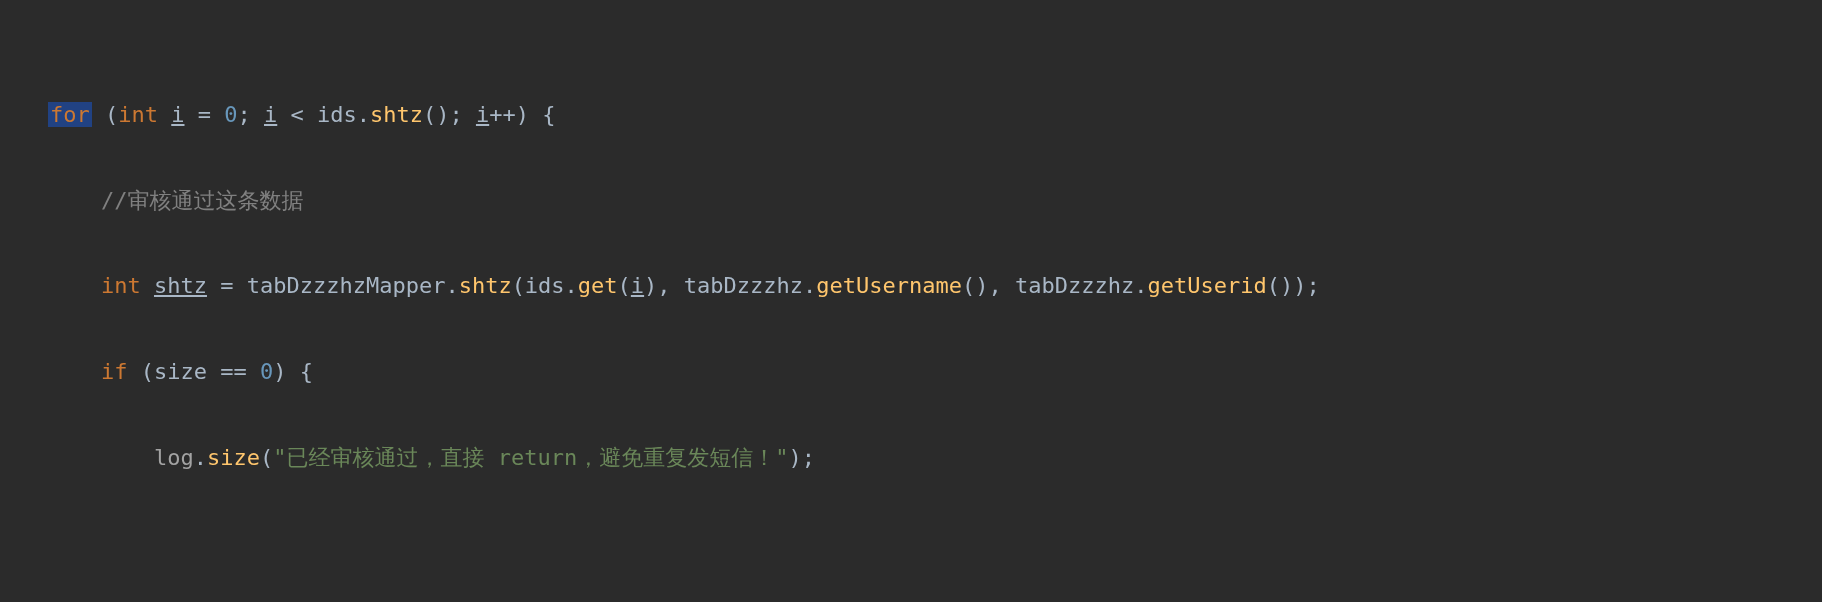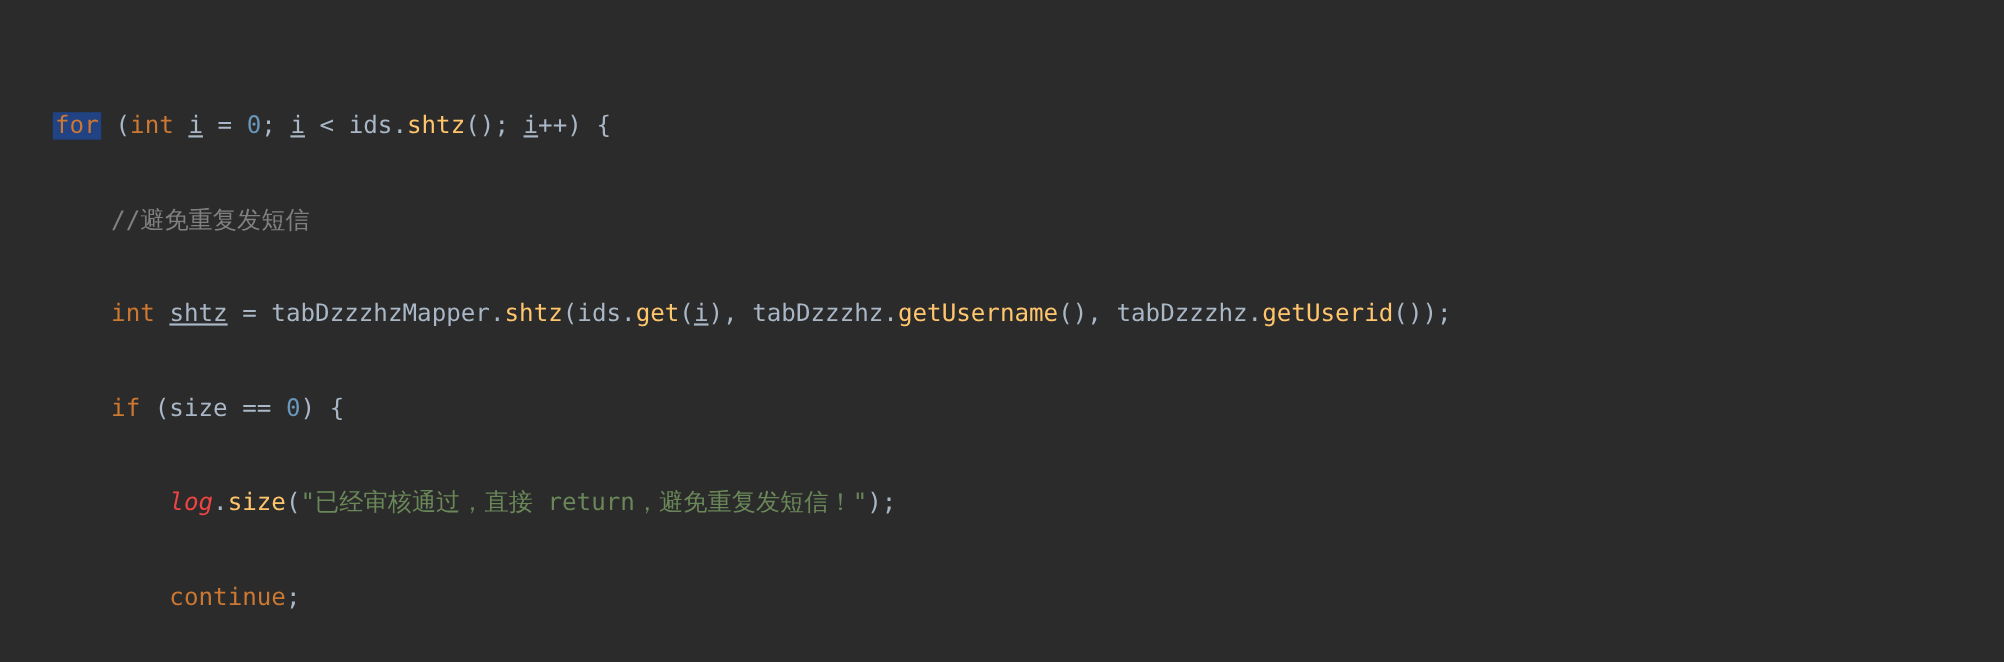--- a/index.html
+++ b/index.html
@@ -21,33 +21,32 @@
 .line {
   display: block;
   padding-left: 48px;
   position: relative;
 }
 .kw { color: #cc7832; }
 .str { color: #6a8759; }
 .num { color: #6897bb; }
 .comment { color: #808080; }
 .method { color: #ffc66d; }
-.field { color: #ef4444; font-style: italic; }
+.field { color: #a3a3a3; }
 .underline { text-decoration: underline; text-decoration-color: #a9b7c6; }
 .sel-highlight { background: #214283; padding: 0 2px; }
 </style>
 </head>
 <body>
 
 <div class="code-container">
 
 <span class="line"><span class="kw sel-highlight">for</span> (<span class="kw">int</span> <span class="underline">i</span><span> = </span><span class="num">0</span><span>; </span><span class="underline">i</span><span> &lt; ids.</span><span class="method">shtz</span><span>(); </span><span class="underline">i</span><span>++) {</span></span>
-<span class="line">    <span class="comment">//避免重复发短信</span></span>
+<span class="line">    <span class="comment">//审核通过这条数据</span></span>
 <span class="line">    <span class="kw">int</span><span> </span><span class="underline">shtz</span><span> = tabDzzzhzMapper.</span><span class="method">shtz</span><span>(ids.</span><span class="method">get</span><span>(</span><span class="underline">i</span><span>), tabDzzzhz.</span><span class="method">getUsername</span><span>(), tabDzzzhz.</span><span class="method">getUserid</span><span>());</span></span>
 <span class="line">    <span class="kw">if</span><span> (size == </span><span class="num">0</span><span>) {</span></span>
 <span class="line">        <span class="field">log</span><span>.</span><span class="method">size</span><span>(</span><span class="str">"已经审核通过，直接 return，避免重复发短信！"</span><span>);</span></span>
-<span class="line">        <span class="kw">continue</span><span>;</span></span>
 
 
 
 
 
 </div>
 
 </body></html>

